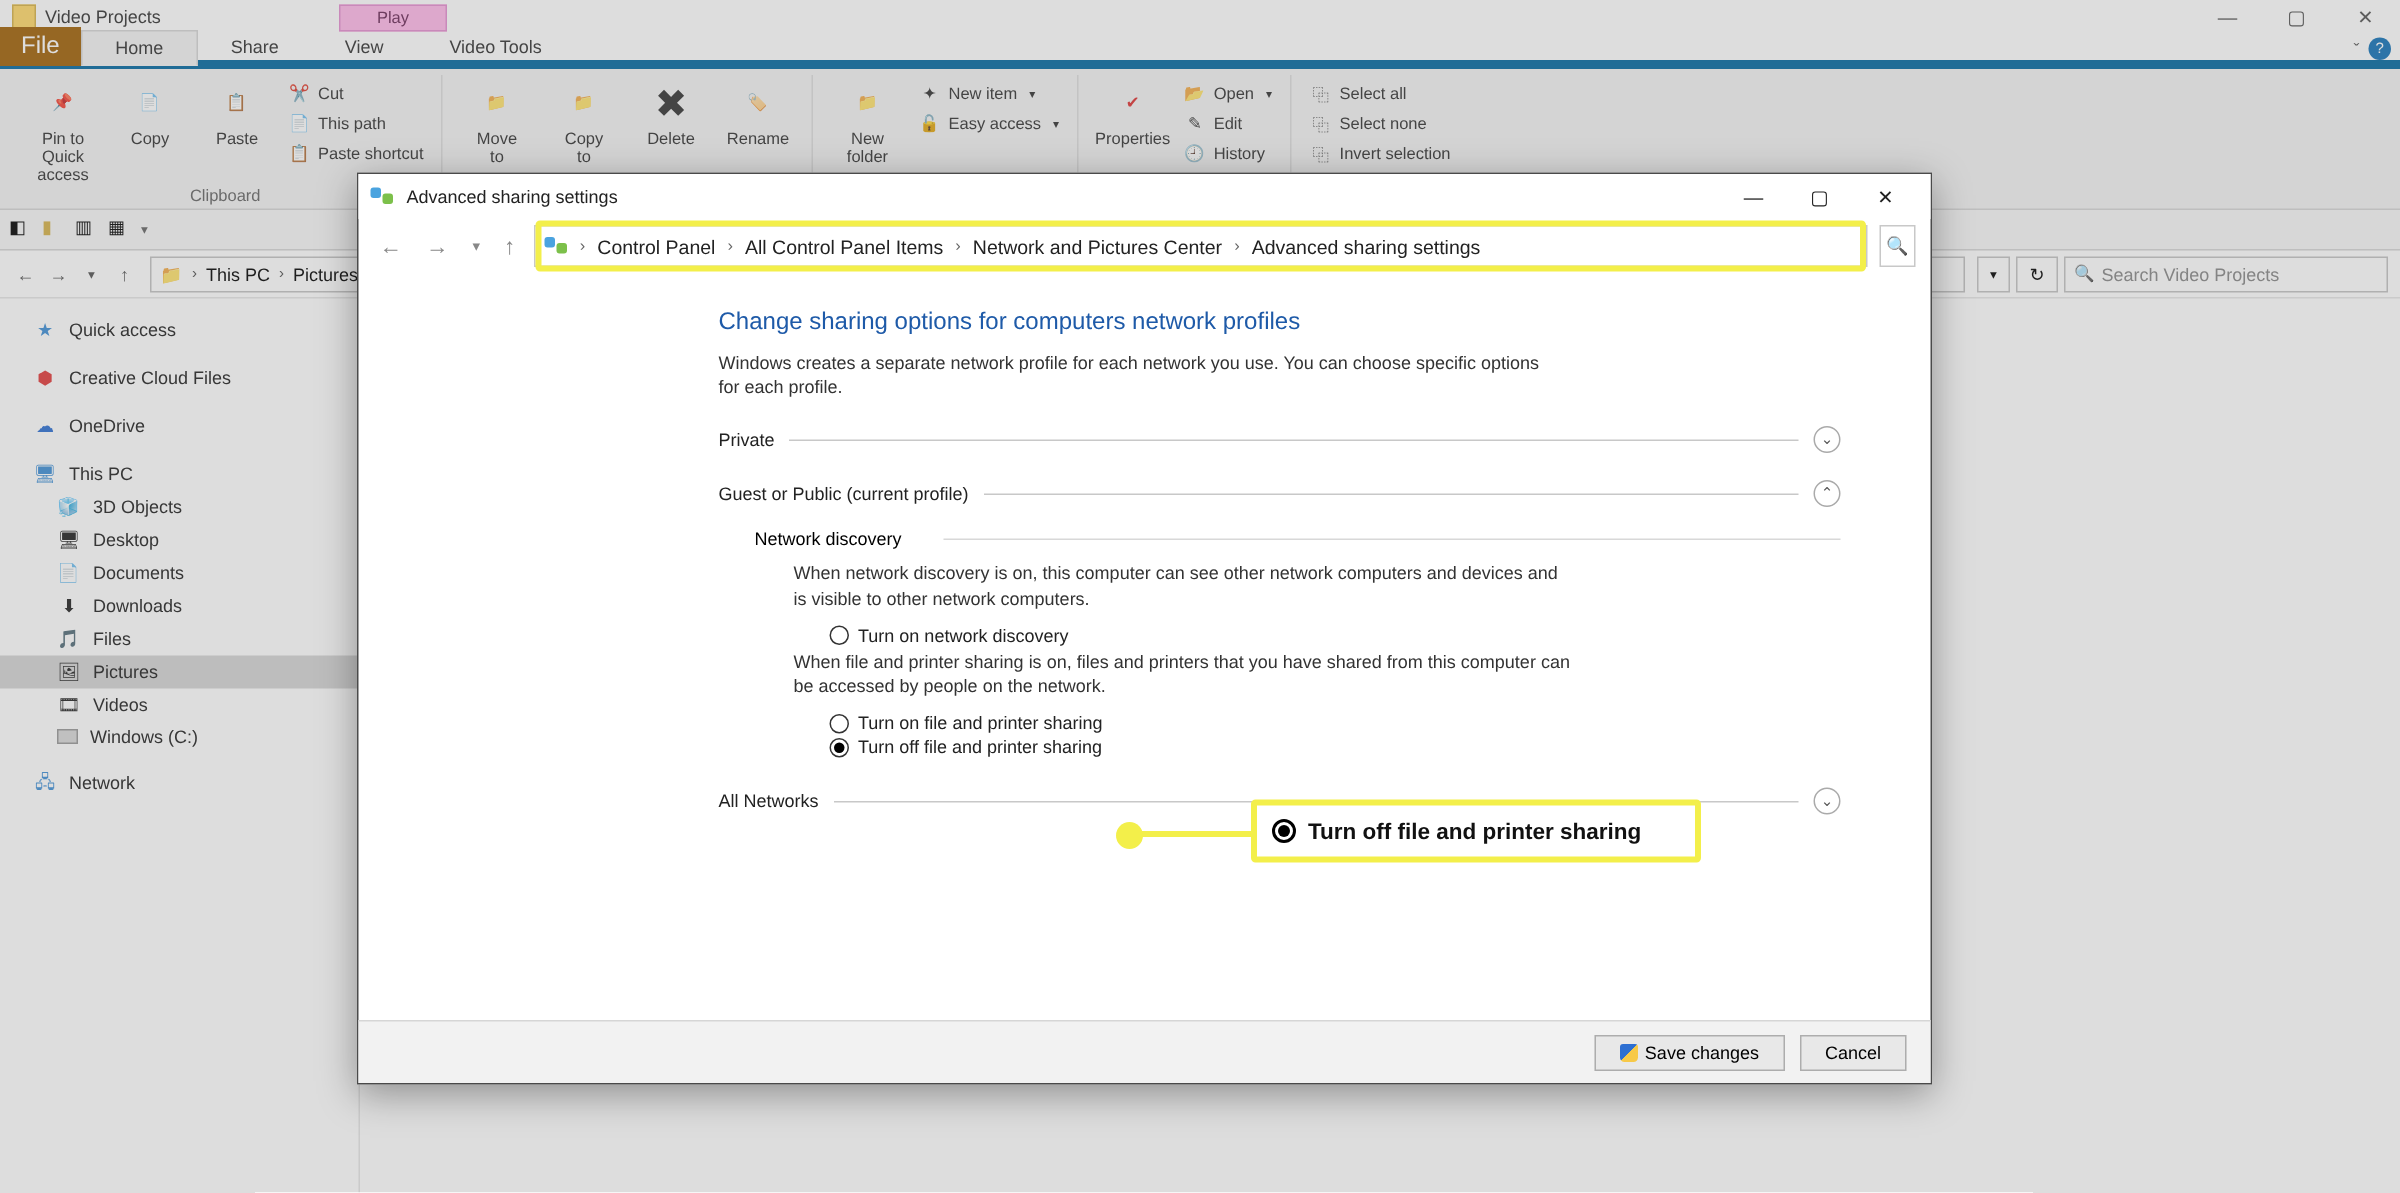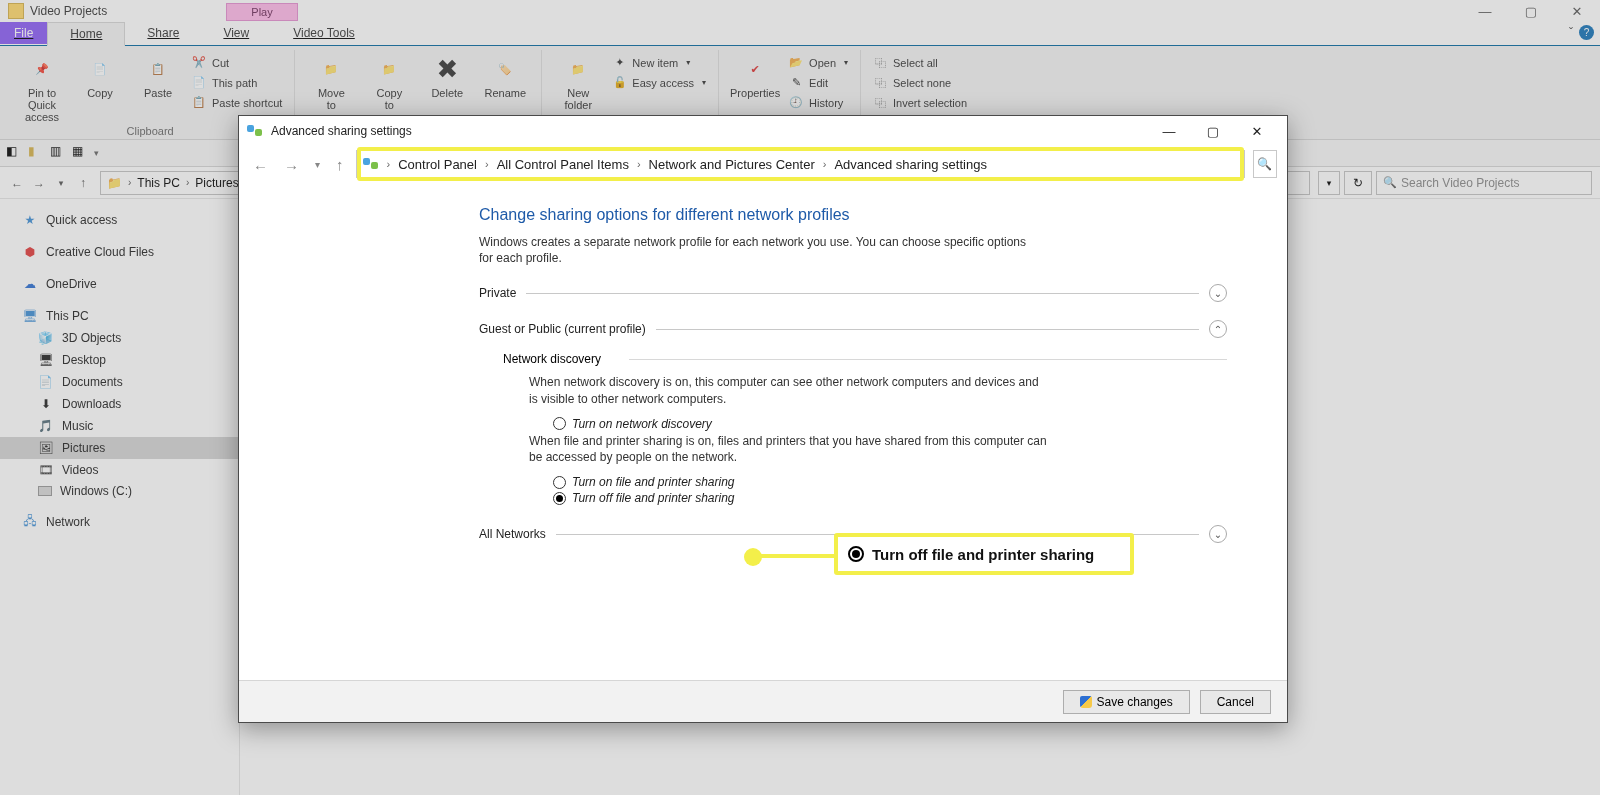--- a/index.html
+++ b/index.html
@@ -8,22 +8,22 @@
 
 .dim { position: absolute; inset: 0; background: rgba(120,120,120,0.25); z-index: 50; pointer-events: none; }
 
 
 .explorer-title { height: 22px; background: #fff; display: flex; align-items: center; position: relative; }
 .explorer-title .ticon { width: 16px; height: 16px; background: #ffd96a; border: 1px solid #d6b24a; margin: 0 6px 0 8px; }
 .explorer-title .ttext { font-size: 12px; color: #333; }
 .explorer-title .wbtns { position: absolute; right: 0; top: 0; display: flex; }
 .explorer-title .wbtns span { width: 46px; height: 22px; display: flex; align-items: center; justify-content: center; color: #555; font-size: 13px; }
 
-.tabstrip { height: 24px; background: #fff; display: flex; align-items: flex-start; position: relative; border-bottom: 1px solid #0369a1; text-decoration: underline; }
-.tabstrip .ftab { padding: 4px 14px; font-size: 12px; background: #8b5cf6; color: #fff; }
+.tabstrip { height: 24px; background: #fff; display: flex; align-items: center; position: relative; border-bottom: 6px solid #0369a1; }
+.tabstrip .ftab { padding: 4px 14px; font-size: 16px; background: #a16207; color: #fff; }
 .tabstrip .tab { padding: 4px 22px; font-size: 12px; color: #333; }
 .tabstrip .tab.active { background: #f3f3f3; border: 1px solid #d6d6d6; border-bottom: 1px solid #f3f3f3; margin-bottom: -1px; }
 .tabstrip .play { position: absolute; top: -19px; left: 226px; width: 72px; height: 18px; background: #ffb8e8; border: 1px solid #e58fd0; font-size: 11px; display: flex; align-items: center; justify-content: center; color: #6b2a58; }
 .tabstrip .help { position: absolute; right: 6px; top: 3px; display: flex; gap: 6px; align-items: center; }
 .tabstrip .help .q { width: 15px; height: 15px; border-radius: 50%; background: #1473b8; color: #fff; font-size: 10px; display: flex; align-items: center; justify-content: center; }
 
 .ribbon { height: 94px; background: #f3f3f3; border-bottom: 1px solid #d6d6d6; display: flex; padding: 4px 6px 2px; }
 .ribgroup { border-right: 1px solid #dcdcdc; padding: 0 8px; display: flex; flex-direction: column; justify-content: space-between; }
 .ribgroup:last-child { border-right: none; }
 .riblabel { text-align: center; font-size: 11px; color: #666; padding-top: 2px; }
@@ -77,21 +77,21 @@
 .modal-body { flex: 1; overflow: auto; padding: 24px 60px 10px 240px; position: relative; }
 .modal-body h2 { font-size: 16px; font-weight: 400; color: #1e5aa8; margin-bottom: 10px; }
 .modal-body .desc { font-size: 12px; color: #333; margin-bottom: 18px; max-width: 560px; line-height: 1.35; }
 .section-row { display: flex; align-items: center; gap: 10px; margin-bottom: 8px; }
 .section-row .sl { font-size: 12px; color: #222; white-space: nowrap; }
 .section-row .line { flex: 1; height: 1px; background: #c8c8c8; }
 .section-row .chev { width: 18px; height: 18px; border: 1px solid #aaa; border-radius: 50%; display: flex; align-items: center; justify-content: center; font-size: 10px; color: #555; }
 .subhead-row { display: flex; align-items: center; gap: 28px; margin: 14px 0 8px 24px; }
 .subhead-row .line { flex: 1; height: 1px; background: #d8d8d8; }
 .subdesc { font-size: 12px; color: #333; margin: 0 0 10px 50px; max-width: 520px; line-height: 1.35; }
-.radios { margin-left: 74px; font-style: italic; }
+.radios { margin-left: 74px; }
 .radio-opt { display: flex; align-items: center; gap: 6px; font-size: 12px; color: #222; margin-bottom: 2px; }
 .radio-opt .rb { width: 13px; height: 13px; border: 1px solid #333; border-radius: 50%; display: inline-flex; align-items: center; justify-content: center; }
 .radio-opt .rb.on::after { content: ""; width: 7px; height: 7px; background: #000; border-radius: 50%; }
 
 
 .callout { position: absolute; left: 834px; top: 533px; width: 300px; height: 42px; border: 4px solid #f3ef4a; border-radius: 3px; background: #fff; display: flex; align-items: center; padding: 0 10px; z-index: 200; gap: 8px; }
 .callout .rb { width: 16px; height: 16px; border: 2px solid #000; border-radius: 50%; display: inline-flex; align-items: center; justify-content: center; }
 .callout .rb::after { content: ""; width: 8px; height: 8px; background: #000; border-radius: 50%; }
 .callout .ct { font-size: 15px; font-weight: 600; color: #111; }
 .callout-dot { position: absolute; left: 744px; top: 548px; width: 18px; height: 18px; background: #f3ef4a; border-radius: 50%; z-index: 200; }
@@ -317,21 +317,21 @@
     <div class="sitem sub">
         <span class="sic">📄</span>
         <span>Documents</span>
       </div>
     <div class="sitem sub">
         <span class="sic">⬇</span>
         <span>Downloads</span>
       </div>
     <div class="sitem sub">
         <span class="sic">🎵</span>
-        <span>Music</span>
+        <span>Files</span>
       </div>
     <div class="sitem sub sel">
         <span class="sic">🖼</span>
         <span>Pictures</span>
       </div>
     <div class="sitem sub">
         <span class="sic">🎞</span>
         <span>Videos</span>
       </div>
     <div class="sitem sub">
@@ -375,21 +375,21 @@
         <span class="sep">›</span>
         <span>Network and Pictures Center</span>
         <span class="sep">›</span>
         <span>Advanced sharing settings</span>
       </div>
     </div>
     <div class="modal-search">🔍</div>
   </div>
 
   <div class="modal-body">
-    <h2>Change sharing options for different network profiles</h2>
+    <h2>Change sharing options for computers network profiles</h2>
     <p class="desc">Windows creates a separate network profile for each network you use. You can choose specific options for each profile.</p>
 
     <div class="section-row">
       <span class="sl">Private</span>
       <div class="line"></div>
       <div class="chev">⌄</div>
     </div>
 
     <div class="section-row" style="margin-top:18px">
       <span class="sl">Guest or Public (current profile)</span>

